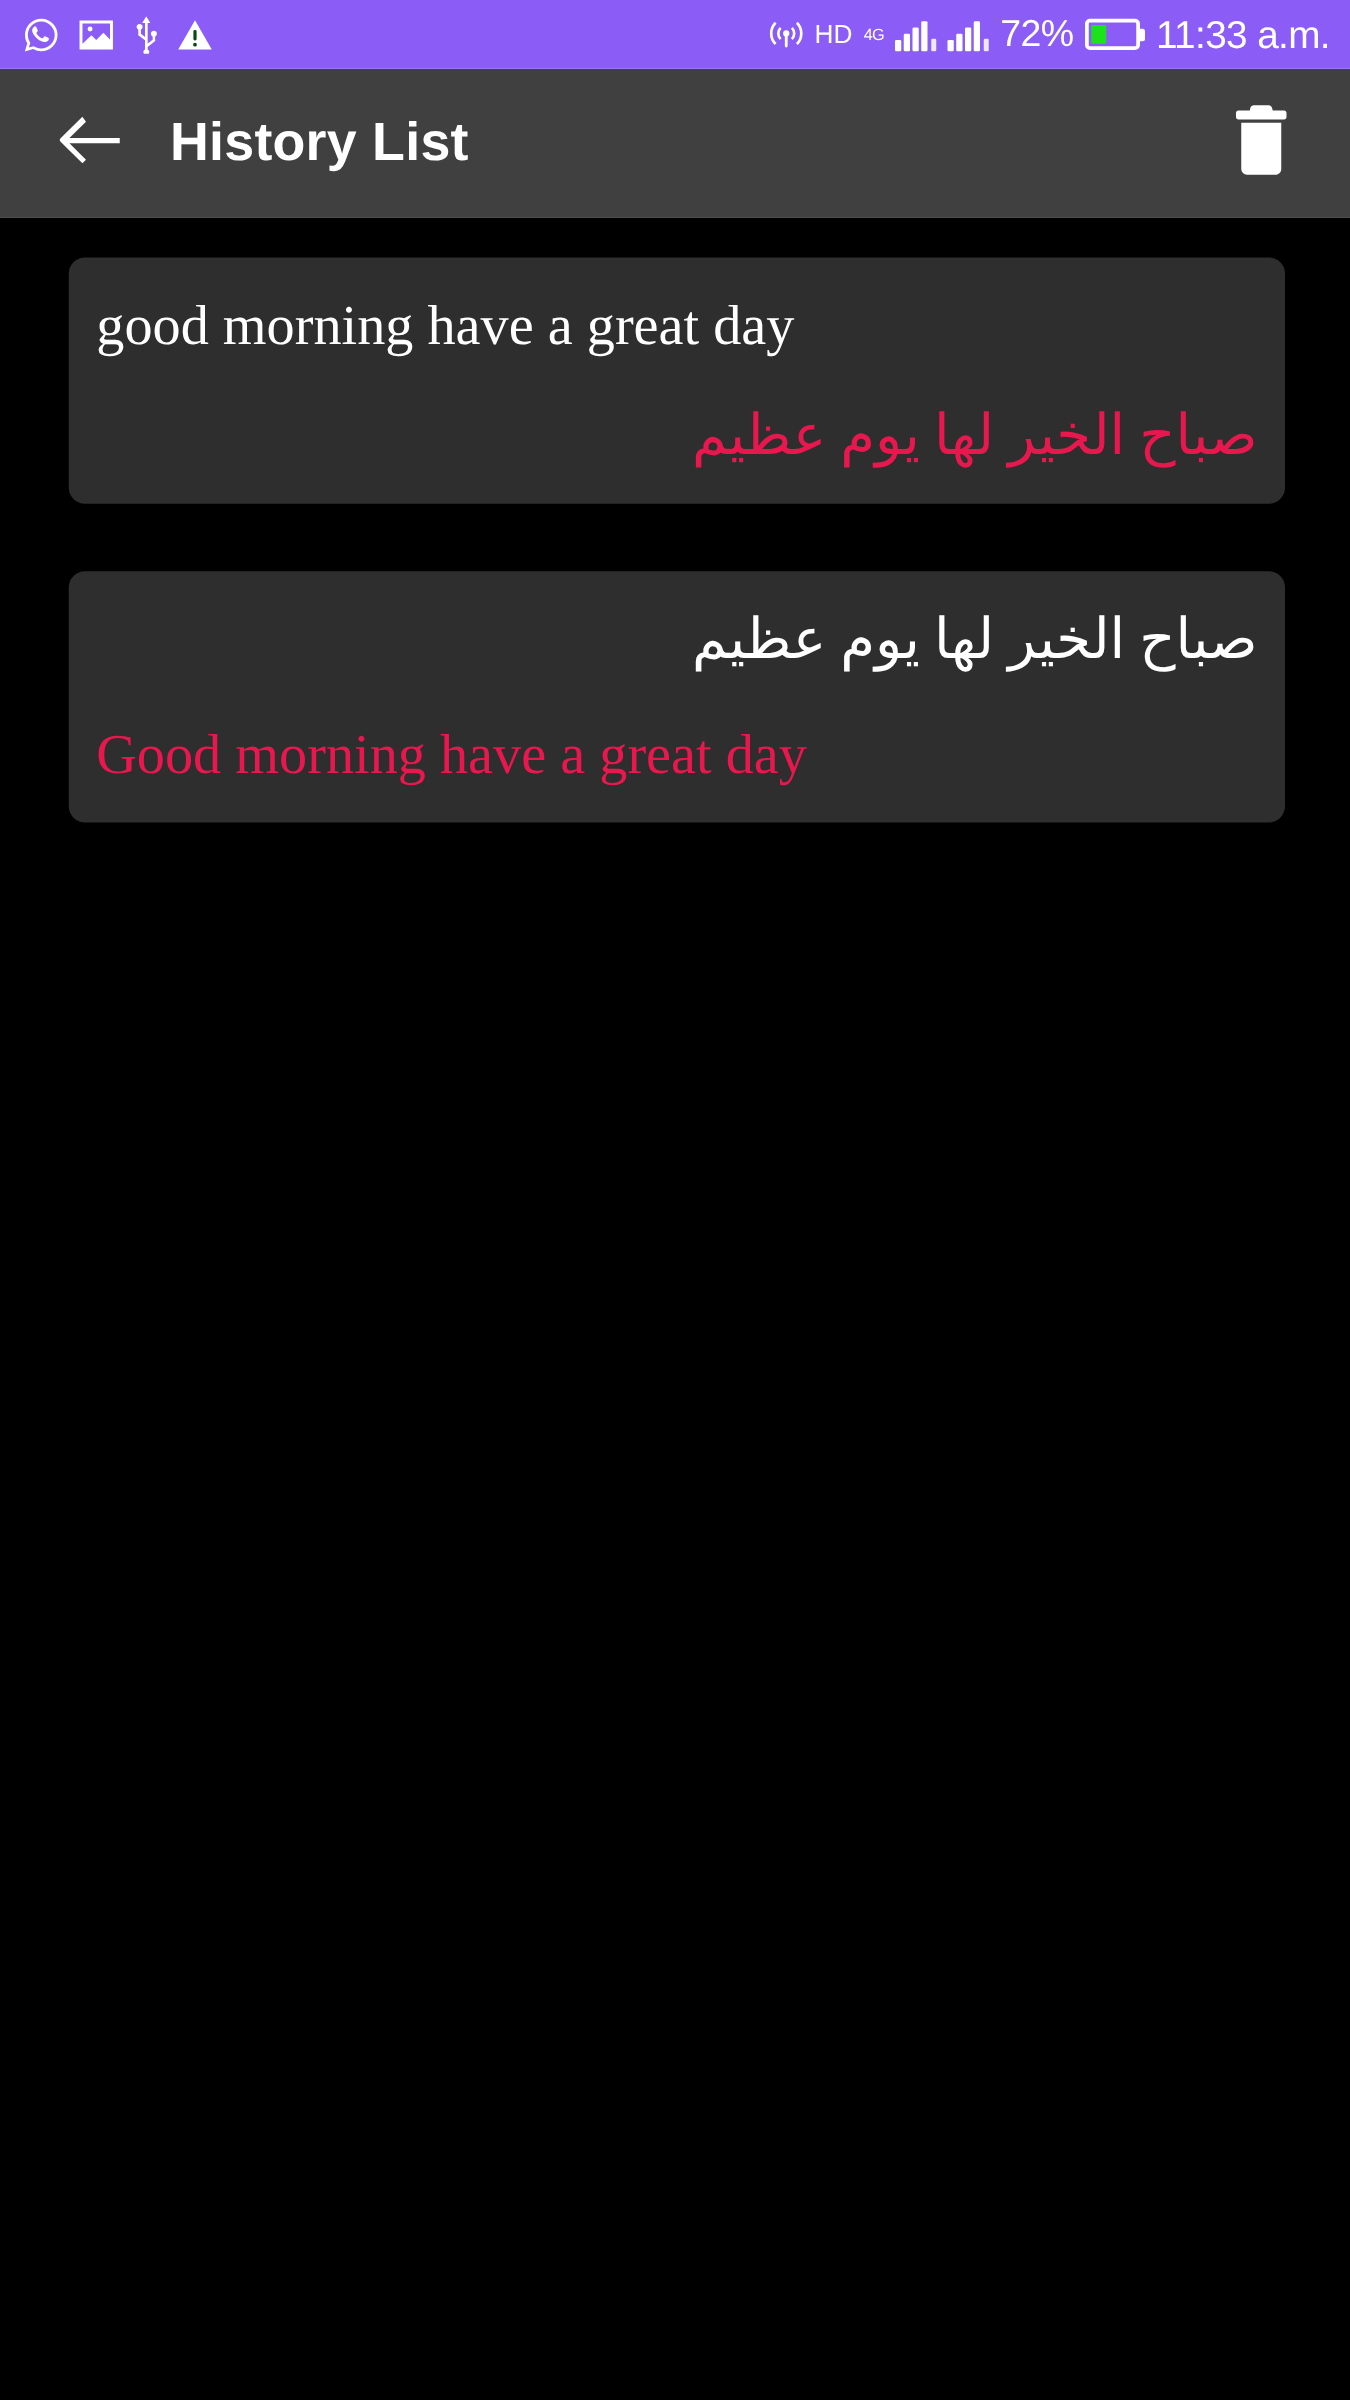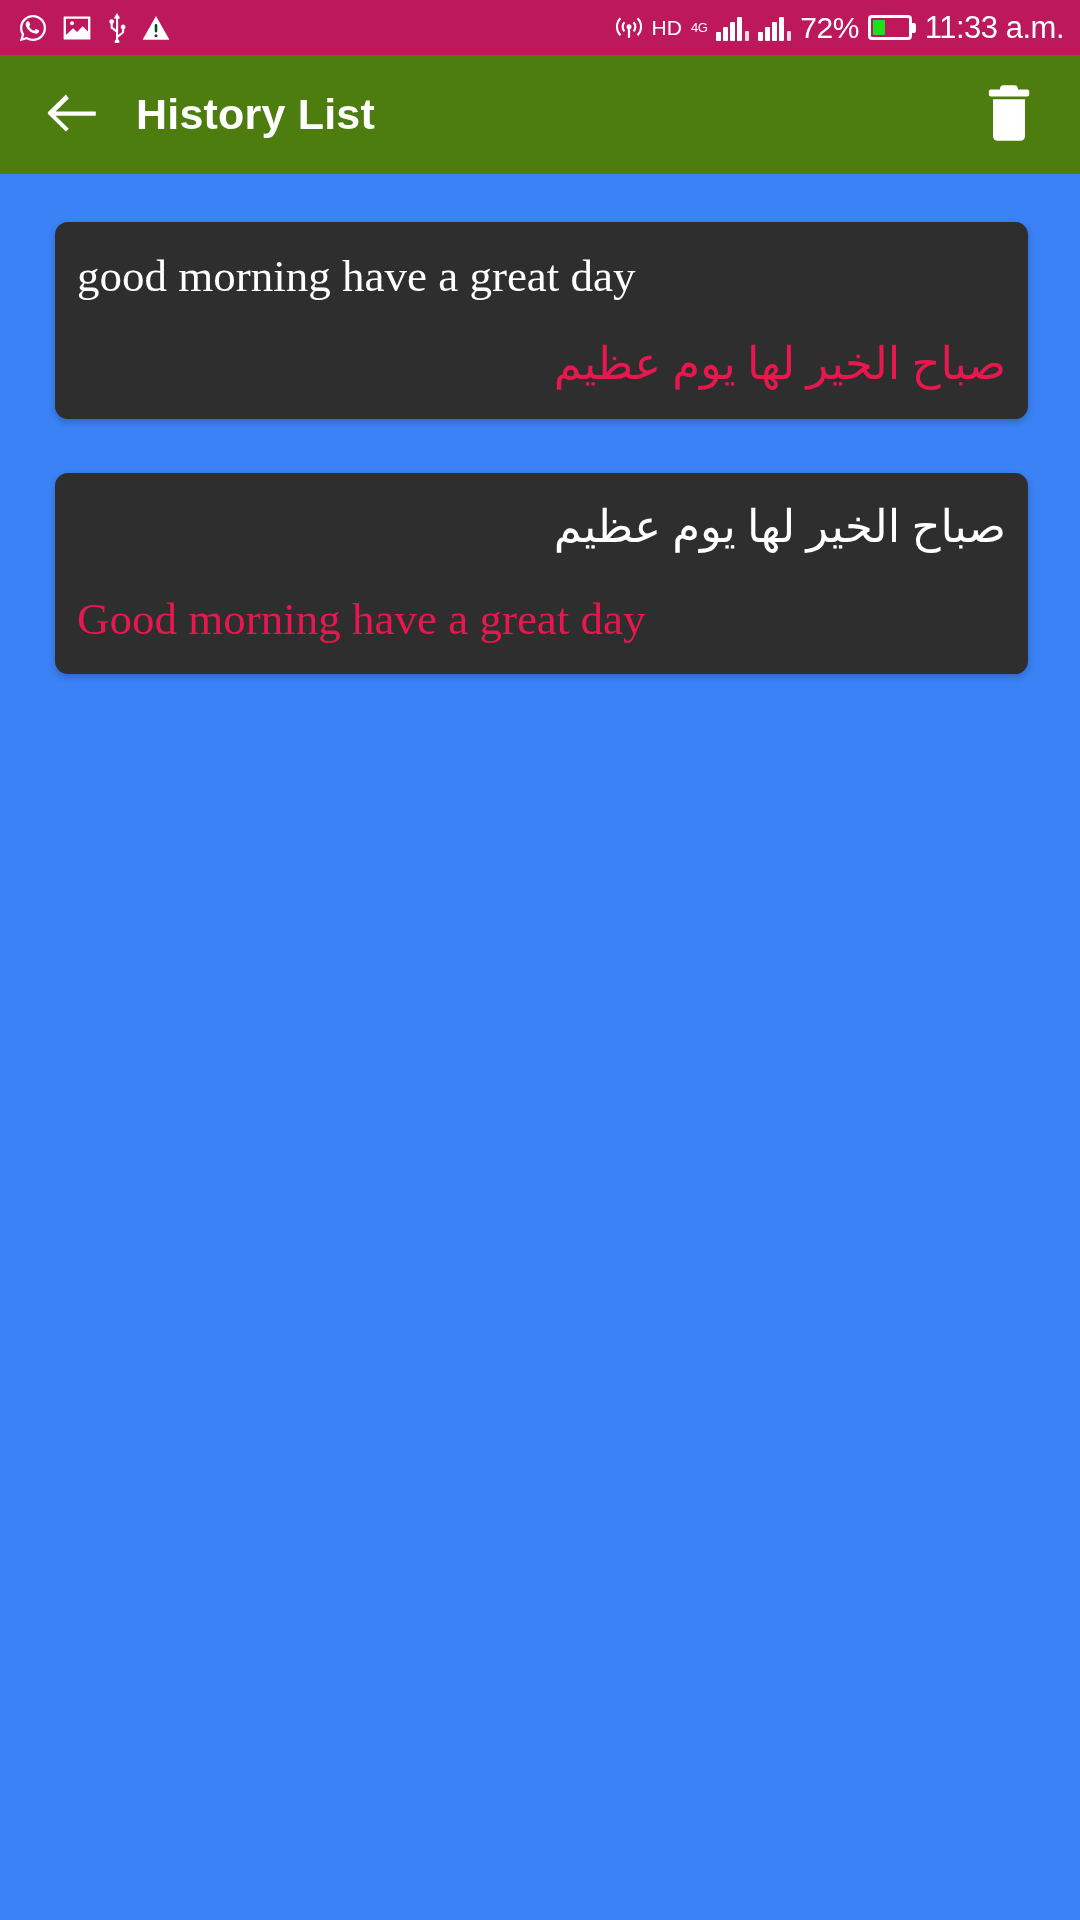--- a/index.html
+++ b/index.html
@@ -12,21 +12,21 @@
   body {
     background: #F7F7F7;
     font-family: "Liberation Sans", sans-serif;
     overflow: hidden;
   }
 
   
   .status-bar {
     position: relative;
     height: 55px;
-    background: #be185d;
+    background: #8b5cf6;
     display: flex;
     align-items: center;
     justify-content: space-between;
     padding: 0 16px 0 18px;
   }
   .status-left,
   .status-right {
     display: flex;
     align-items: center;
   }
@@ -108,21 +108,21 @@
   }
   .battery .fill {
     width: 35%;
     background: #1BE21B;
     border-radius: 1px;
   }
 
   
   .app-bar {
     height: 119px;
-    background: #4d7c0f;
+    background: #404040;
     display: flex;
     align-items: center;
     padding: 0 34px 0 36px;
   }
   .back-btn {
     width: 74px;
     height: 74px;
     display: flex;
     align-items: center;
     justify-content: center;
@@ -144,22 +144,22 @@
     display: flex;
     align-items: center;
     justify-content: center;
     cursor: pointer;
     flex: 0 0 auto;
   }
 
   
   .content {
     height: calc(1920px - 55px - 119px);
-    background: #3b82f6;
-    padding: 48px 52px 0 55px;
+    background: #000000;
+    padding: 32px 52px 0 55px;
     overflow: hidden;
   }
 
   .history-card {
     background: #2E2E2E;
     border-radius: 13px;
     box-shadow: 0 3px 7px rgba(0,0,0,0.22);
     padding: 26px 22px 26px 22px;
     margin-bottom: 54px;
   }

